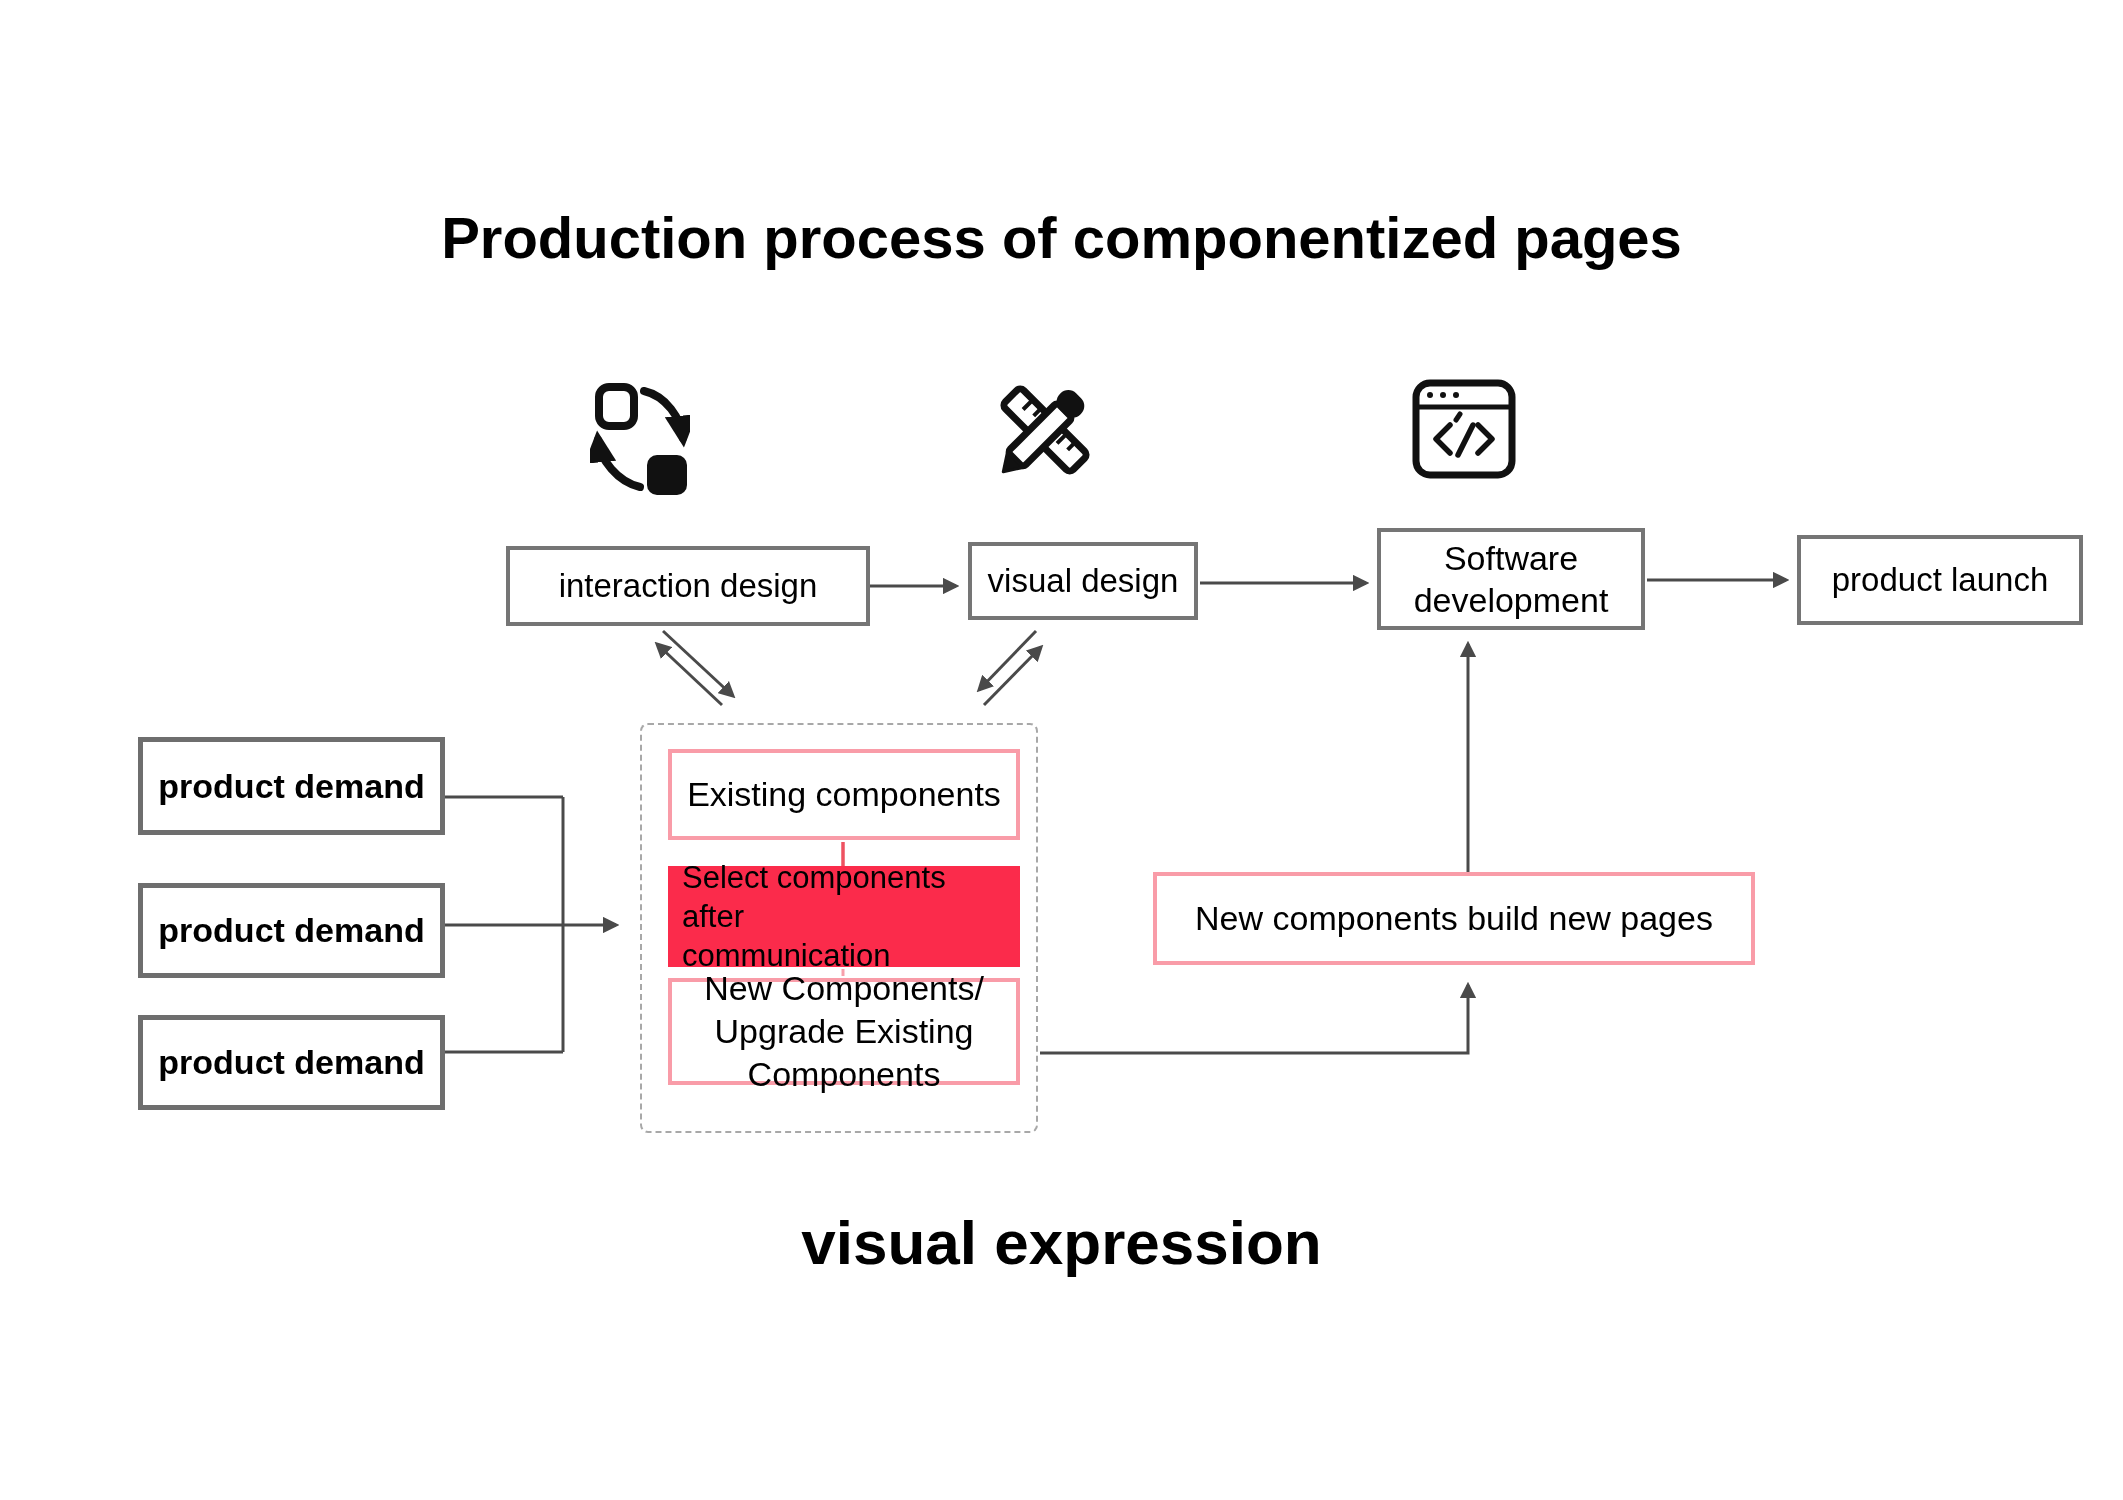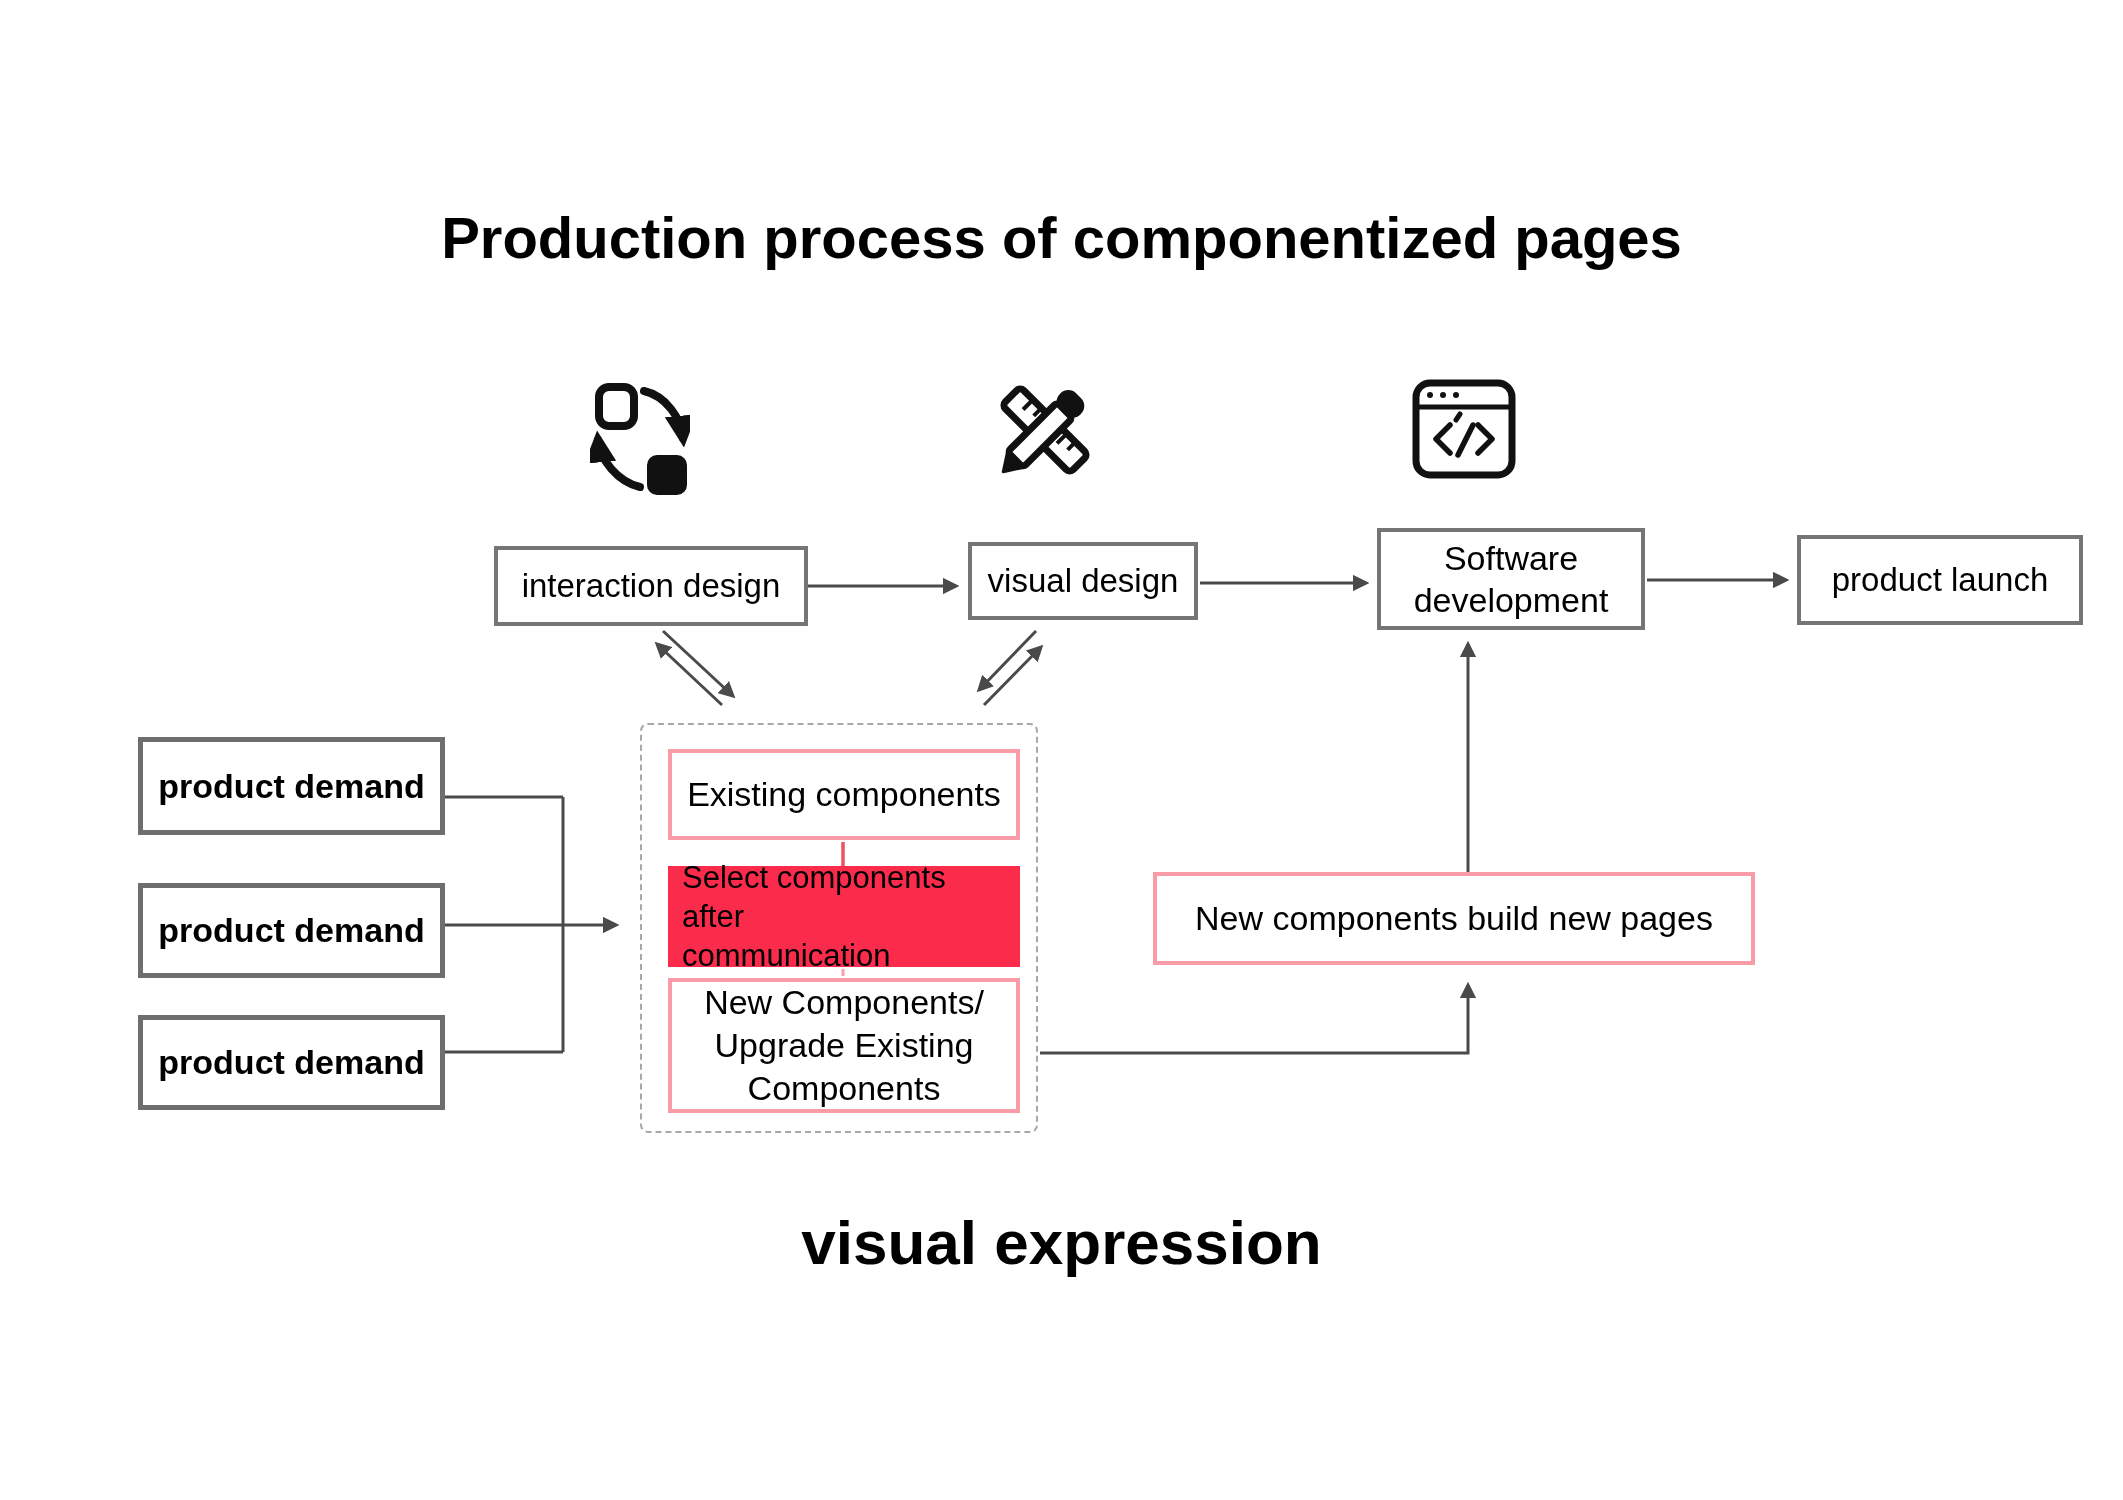--- a/index.html
+++ b/index.html
@@ -13,31 +13,31 @@
   .connectors{position:absolute;left:0;top:0;width:2123px;height:1500px;pointer-events:none;}
   .icon{position:absolute;}
   .box{position:absolute;display:flex;flex-direction:column;align-items:center;justify-content:center;
        text-align:center;background:#fff;box-sizing:border-box;line-height:1.2;}
   .gray{border:4px solid #757575;font-size:33px;}
   .demand{border:5px solid #6e6e6e;font-size:34px;font-weight:bold;}
   .pink{border:4px solid #f99ca8;font-size:34px;}
   .dashed{position:absolute;border:2px dashed #a8a8a8;border-radius:8px;box-sizing:border-box;background:transparent;}
   .red-fill{background:#fb2b4b;color:#000000;font-size:31px;align-items:flex-start;
             justify-content:center;text-align:left;padding:6px 14px;line-height:39px;border:none;}
-  #b-interaction{left:494px;top:546px;width:314px;height:80px;}
+  #b-interaction{left:506px;top:546px;width:364px;height:80px;}
   #b-visual{left:968px;top:542px;width:230px;height:78px;}
   #b-software{left:1377px;top:528px;width:268px;height:102px;line-height:42px;font-size:34px;}
   #b-launch{left:1797px;top:535px;width:286px;height:90px;}
   #b-demand1{left:138px;top:737px;width:307px;height:98px;}
   #b-demand2{left:138px;top:883px;width:307px;height:95px;}
   #b-demand3{left:138px;top:1015px;width:307px;height:95px;}
   #b-panel{left:640px;top:723px;width:398px;height:410px;}
   #b-existing{left:668px;top:749px;width:352px;height:91px;}
   #b-select{left:668px;top:866px;width:352px;height:101px;}
-  #b-newcomp{left:668px;top:978px;width:352px;height:135px;line-height:43px;align-items:center;}
+  #b-newcomp{left:668px;top:978px;width:352px;height:107px;line-height:43px;align-items:center;}
   #b-newpages{left:1153px;top:872px;width:602px;height:93px;}
   #icon-sync{left:590px;top:378px;width:100px;height:122px;}
   #icon-design{left:993px;top:378px;width:104px;height:104px;}
   #icon-code{left:1410px;top:373px;width:108px;height:110px;}
 </style>
 </head>
 <body>
 
 <div class="canvas">
 

